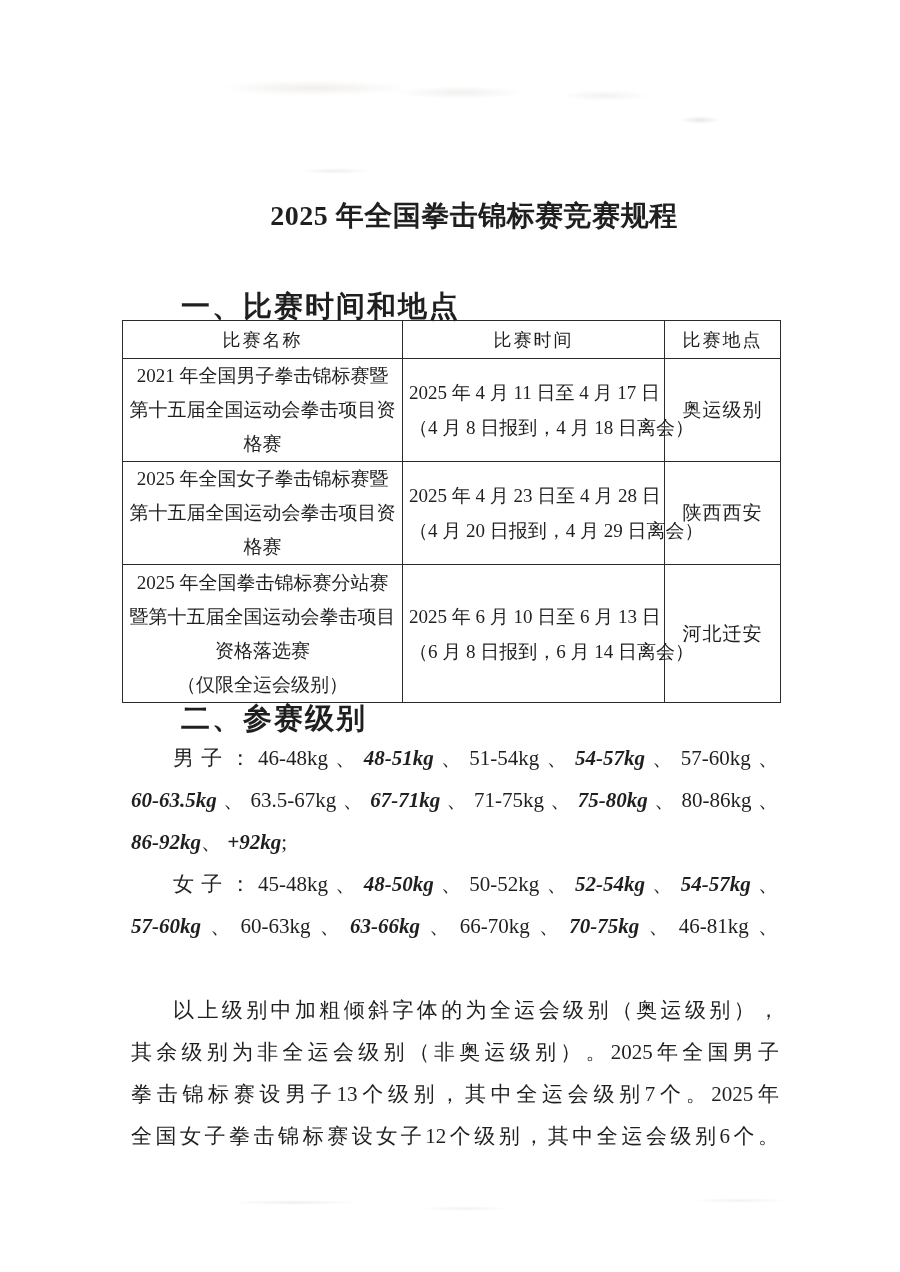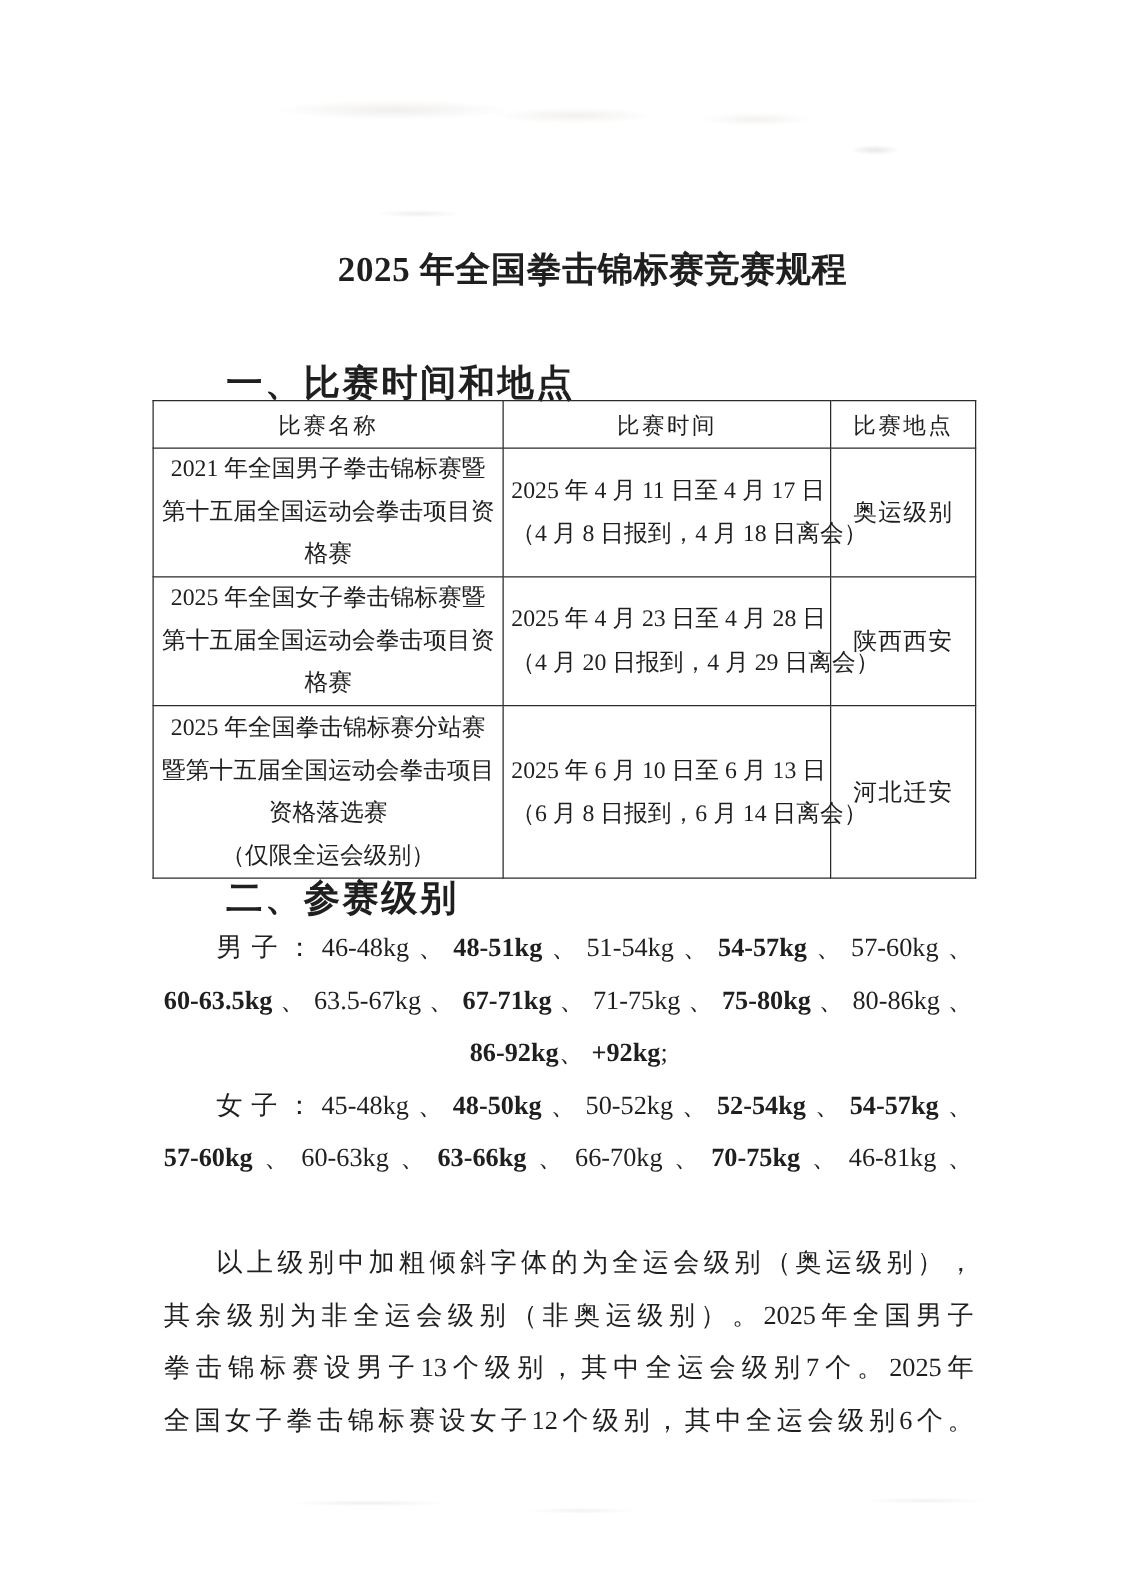--- a/index.html
+++ b/index.html
@@ -73,24 +73,24 @@
 
   .bodytext {
     position: absolute;
     left: 131px;
     width: 648px;
     font-size: 21px;
     line-height: 42px;
   }
   .catpos  { top: 737px; }
   .notepos { top: 989px; }
-  .line { height: 42px; white-space: nowrap; text-align: center; }
+  .line { height: 42px; white-space: nowrap; }
   .line.fill { text-align: justify; text-align-last: justify; white-space: normal; overflow: hidden; }
   .line.ind  { padding-left: 42px; }
-  .emph { font-weight: bold; }
+  .emph { font-style: italic; font-weight: bold; }
 </style>
 </head>
 <body>
 
 <div class="page">
   <div class="artifact a1"></div>
   <div class="artifact a2"></div>
   <div class="artifact a3"></div>
   <div class="artifact a4"></div>
   <div class="artifact a5"></div>

